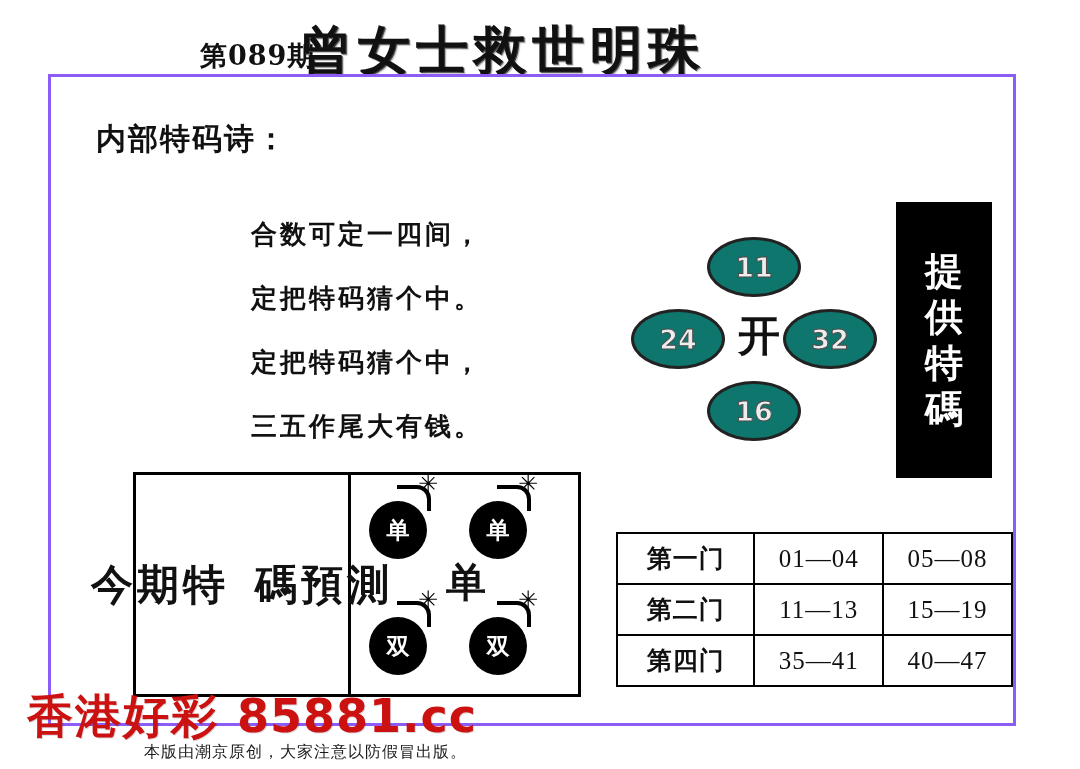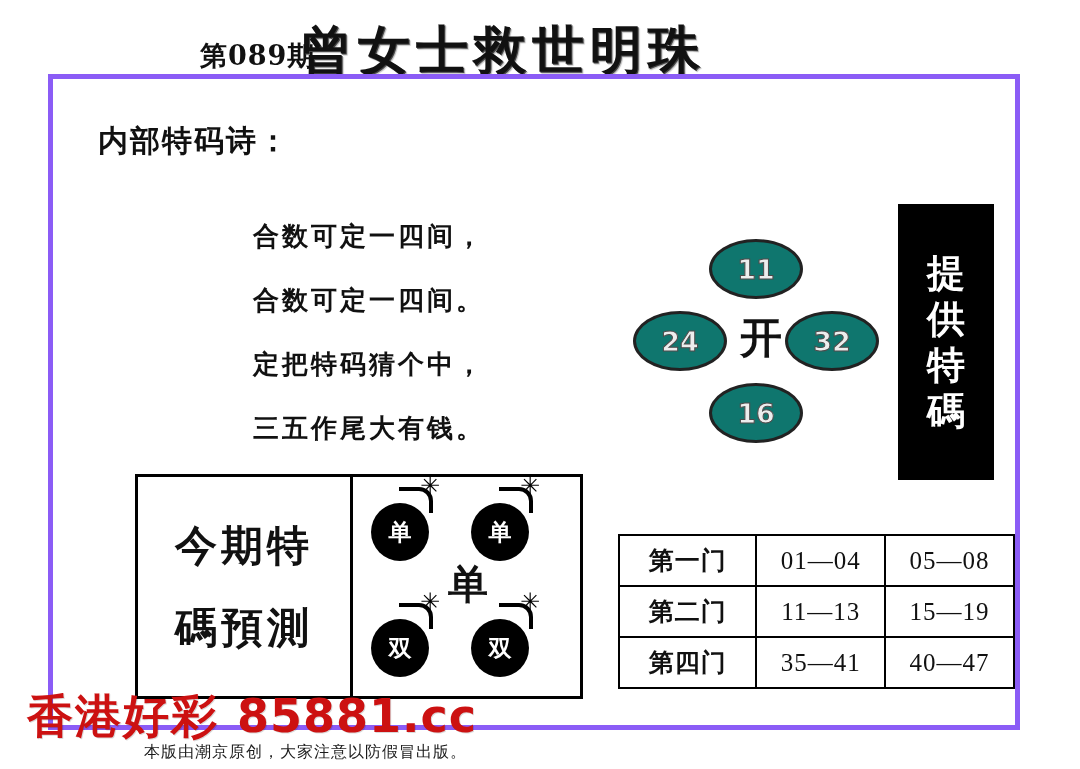--- a/index.html
+++ b/index.html
@@ -45,21 +45,21 @@
     white-space: nowrap;
   }
 
   
   #frame {
     position: absolute;
     left: 48px;
     top: 74px;
     width: 962px;
     height: 646px;
-    border: 5px solid #8b5cf6;
+    border: 3px solid #8b5cf6;
     background: #fff;
   }
 
   
   #poem-heading {
     position: absolute;
     left: 45px;
     top: 42px;
     font-size: 30px;
     font-weight: bold;
@@ -161,21 +161,21 @@
   }
   #prediction-left {
     position: absolute;
     left: 0;
     top: 0;
     width: 215px;
     height: 100%;
     border-right: 3px solid #000;
     box-sizing: border-box;
     display: flex;
-    flex-direction: column;
+    flex-direction: row;
     align-items: center;
     justify-content: center;
     gap: 26px;
   }
   .pred-text {
     font-size: 42px;
     font-weight: bold;
     letter-spacing: 4px;
     font-family: "DejaVu Serif", "Liberation Serif", serif;
     white-space: nowrap;
@@ -303,21 +303,21 @@
 <div id="header">
   <div id="issue-label">第089期</div>
   <div id="main-title">曾女士救世明珠</div>
 </div>
 
 <div id="frame">
 
   <div id="poem-heading">内部特码诗：</div>
   <div id="poem-lines">
     <div class="poem-line">合数可定一四间，</div>
-    <div class="poem-line">合数可定一四间。</div>
+    <div class="poem-line">定把特码猜个中。</div>
     <div class="poem-line">定把特码猜个中，</div>
     <div class="poem-line">三五作尾大有钱。</div>
   </div>
 
   <div id="ball-cluster">
     <div class="ball" id="ball-top">11</div>
     <div class="ball" id="ball-left">24</div>
     <div id="ball-center">开</div>
     <div class="ball" id="ball-right">32</div>
     <div class="ball" id="ball-bottom">16</div>

